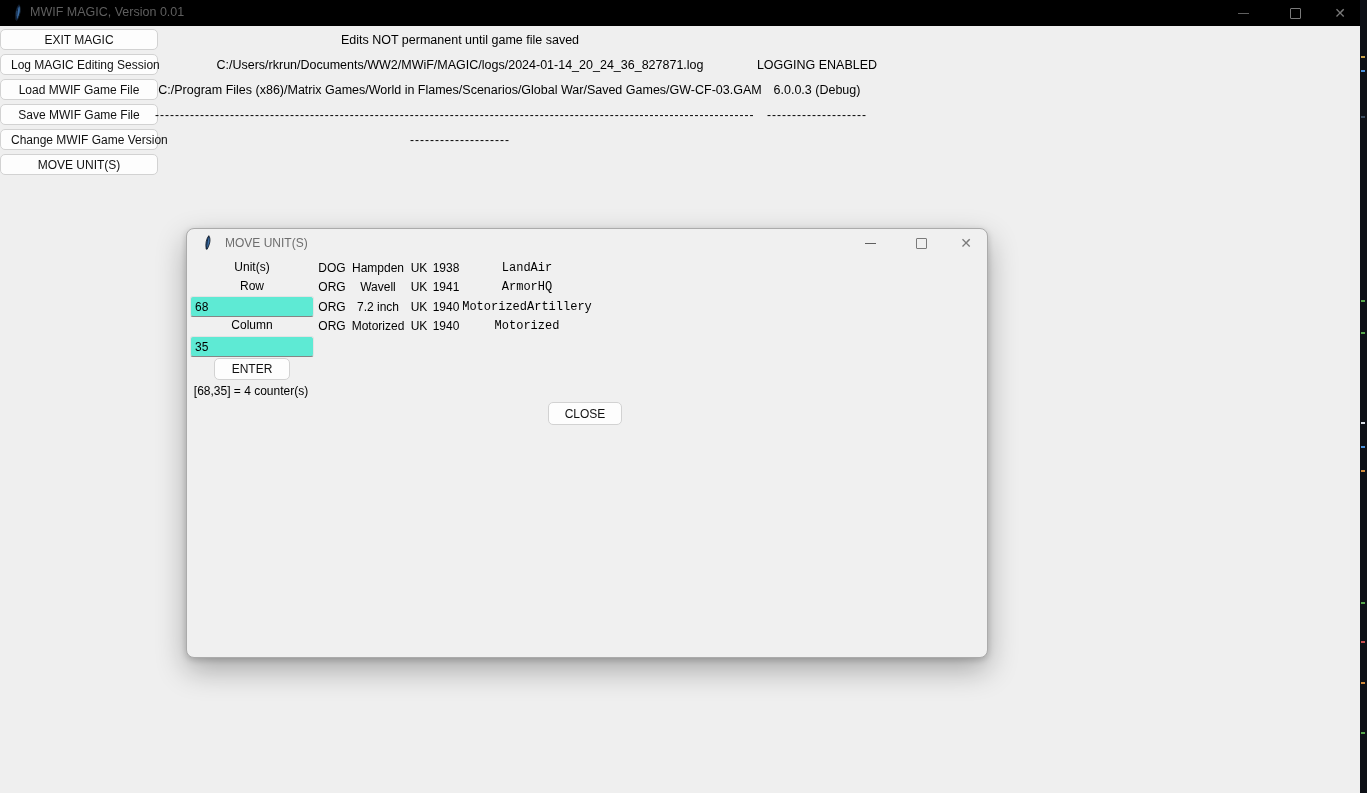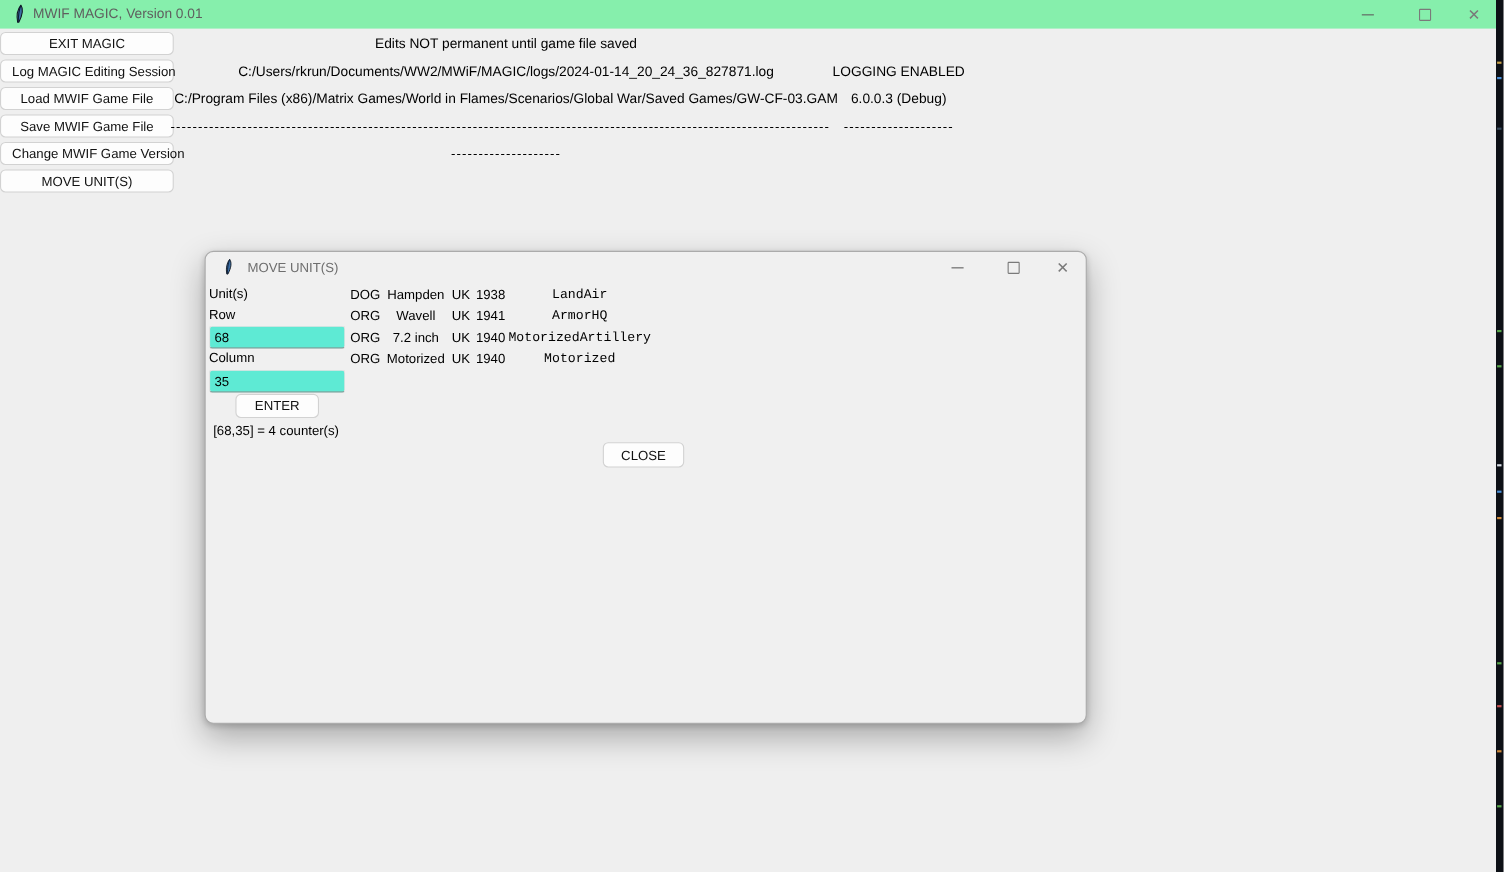--- a/index.html
+++ b/index.html
@@ -4,21 +4,21 @@
 <style>
   html,body{margin:0;padding:0;}
   body{
     width:1367px;height:793px;overflow:hidden;position:relative;
     background:#efefef;
     font-family:"Liberation Sans","DejaVu Sans",sans-serif;
     font-size:12px;color:#000;
     -webkit-font-smoothing:antialiased;
   }
   
-  .titlebar{position:absolute;left:0;top:0;width:1360px;height:26px;background:#86efac;}
+  .titlebar{position:absolute;left:0;top:0;width:1360px;height:26px;background:#000000;}
   .titlebar .app-icon{position:absolute;left:10px;top:4px;width:15px;height:17px;}
   .titlebar .title-text{position:absolute;left:30px;top:5px;color:#5f5f5f;font-size:12.5px;white-space:nowrap;}
   .winctl{position:absolute;top:0;height:26px;width:30px;display:flex;align-items:center;justify-content:center;cursor:default;}
   .ctl-min-line{display:inline-block;width:11px;border-top:1.4px solid #5f5f5f;}
   .ctl-max-box{display:inline-block;width:9px;height:9px;border:1.3px solid #7a7a7a;border-radius:1px;}
   .ctl-close-glyph{color:#7a7a7a;font-size:14px;line-height:1;}
   
   .btn-col{position:absolute;left:0;top:29px;width:158px;display:flex;flex-direction:column;gap:4px;}
   .ui-btn{
     background:#fdfdfd;border:1px solid #d2d2d2;border-radius:5px;
@@ -37,21 +37,21 @@
   .dialog{
     position:absolute;left:186px;top:228px;width:802px;height:430px;
     background:#f0f0f0;border:1px solid #ababab;border-radius:8px;
     box-shadow:0 12px 30px rgba(0,0,0,0.30), 0 2px 6px rgba(0,0,0,0.18);
     box-sizing:border-box;
   }
   .dialog .dlg-titlebar{position:absolute;left:0;top:0;width:100%;height:28px;}
   .dialog .dlg-icon{position:absolute;left:14px;top:6px;width:13px;height:15px;}
   .dialog .dlg-title{position:absolute;left:38px;top:7px;color:#6e6e6e;font-size:12px;white-space:nowrap;}
   .dlg-ctl{position:absolute;top:1px;height:26px;width:30px;display:flex;align-items:center;justify-content:center;}
-  .dlg-label{position:absolute;left:3px;width:124px;text-align:left;white-space:nowrap;}
+  .dlg-label{position:absolute;left:3px;width:124px;text-align:center;white-space:nowrap;}
   .dlg-input{
     position:absolute;left:3px;width:124px;height:21px;box-sizing:border-box;
     background:#5eead4;border:1px solid #e3e3e3;border-bottom:1px solid #868686;border-radius:3px;
     font-family:inherit;font-size:12px;padding:1px 4px;color:#000;outline:none;
   }
   .unit-table{position:absolute;left:128px;top:29px;}
   .unit-row{display:flex;height:19.5px;align-items:center;}
   .unit-row span{display:inline-block;text-align:center;white-space:nowrap;}
   .cell-org{width:34px;}
   .cell-name{width:58px;}

